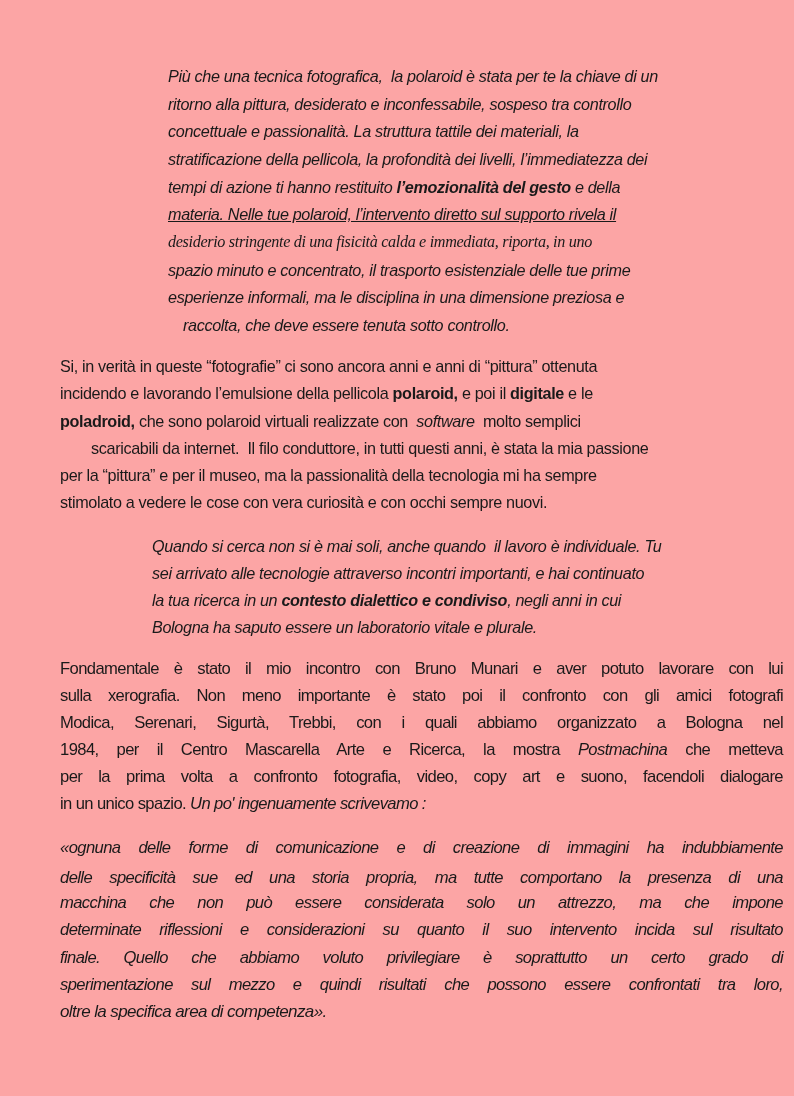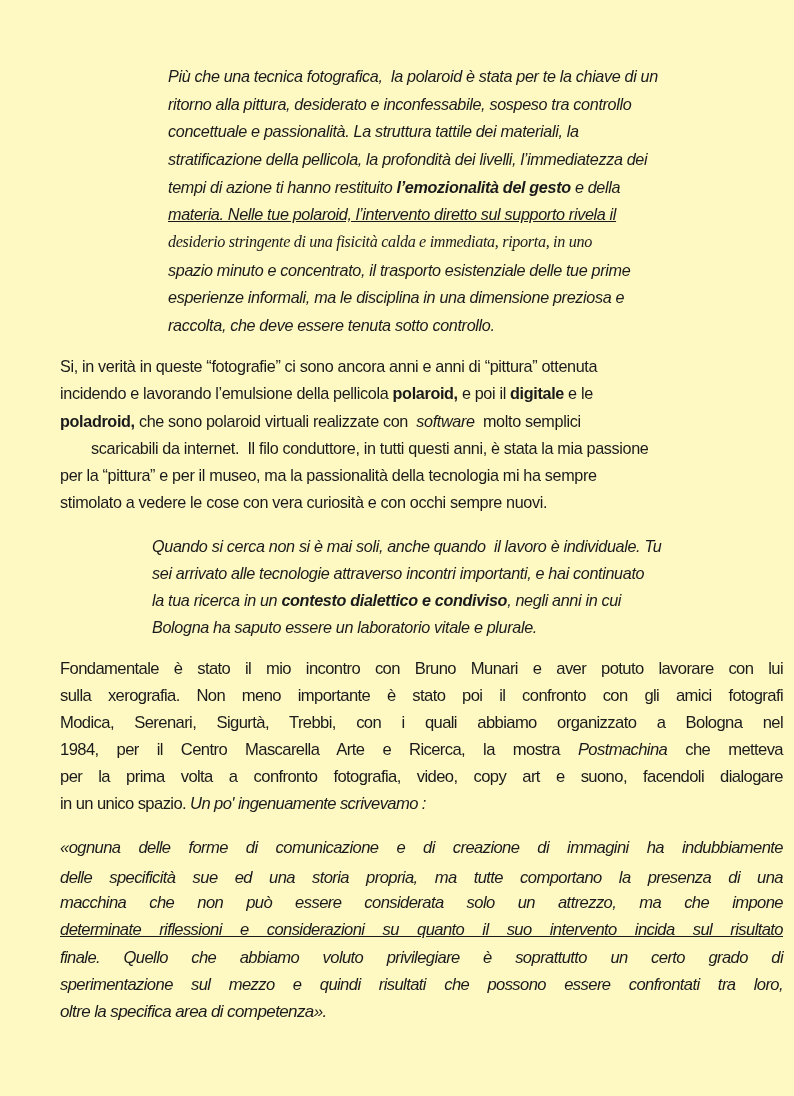--- a/index.html
+++ b/index.html
@@ -1,18 +1,18 @@
 <!DOCTYPE html>
 <html><head>
 <meta charset="utf-8">
 <style>
   html, body { margin:0; padding:0; background:#ffffff; }
   body { width:794px; height:1096px; position:relative; overflow:hidden;
          font-family:"Liberation Sans", sans-serif; color:#1a1a1a; }
-  .page { position:absolute; left:0; top:0; width:794px; height:1096px; background:#fef9c3; }
+  .page { position:absolute; left:0; top:0; width:794px; height:1096px; background:#fca5a5; }
   .block { position:absolute; }
   .line { position:absolute; left:0; white-space:pre; font-size:16.2px; line-height:20px; letter-spacing:-0.35px; }
   .narrow { font-family:"Liberation Sans Narrow","Liberation Sans", sans-serif; }
   .it { font-style:italic; }
   .b { font-weight:bold; }
   .just { text-align:justify; text-align-last:justify; white-space:normal; }
   .nojust { text-align:left; text-align-last:left; }
 </style>
 </head>
 <body>
@@ -21,21 +21,21 @@
     <div class="block" style="left: 168px; top: 0px; width: 590px;">
       <div class="line it" style="top: 66px;"><span>Più che una tecnica fotografica,  la polaroid è stata per te la chiave di un</span></div>
       <div class="line it" style="top: 94px;"><span>ritorno alla pittura, desiderato e inconfessabile, sospeso tra controllo</span></div>
       <div class="line it" style="top: 121px;"><span>concettuale e passionalità. La struttura tattile dei materiali, la</span></div>
       <div class="line it" style="top: 149px;"><span>stratificazione della pellicola, la profondità dei livelli, l’immediatezza dei</span></div>
       <div class="line it" style="top: 177px;"><span>tempi di azione ti hanno restituito </span><span class=" b">l’emozionalità del gesto</span><span> e della</span></div>
       <div class="line it" style="top: 204px; text-decoration: underline;"><span>materia. Nelle tue polaroid, l’intervento diretto sul supporto rivela il</span></div>
       <div class="line it" style="top: 232px; font-family: Liberation Serif, serif;"><span>desiderio stringente di una fisicità calda e immediata, riporta, in uno</span></div>
       <div class="line it" style="top: 260px;"><span>spazio minuto e concentrato, il trasporto esistenziale delle tue prime</span></div>
       <div class="line it" style="top: 287px;"><span>esperienze informali, ma le disciplina in una dimensione preziosa e</span></div>
-      <div class="line it" style="top: 315px;"><span>raccolta, che deve essere tenuta sotto controllo.</span></div>
+      <div class="line it" style="top: 315px; margin-left: 15px;"><span>raccolta, che deve essere tenuta sotto controllo.</span></div>
     </div>
     <div class="block" style="left: 60px; top: 0px; width: 690px;">
       <div class="line" style="top: 356px;"><span>Si, in verità in queste “fotografie” ci sono ancora anni e anni di “pittura” ottenuta</span></div>
       <div class="line" style="top: 383px;"><span>incidendo e lavorando l’emulsione della pellicola </span><span class=" b">polaroid,</span><span> e poi il </span><span class=" b">digitale</span><span> e le</span></div>
       <div class="line" style="top: 411px;"><span class=" b">poladroid,</span><span> che sono polaroid virtuali realizzate con  </span><span class=" it">software</span><span>  molto semplici</span></div>
       <div class="line" style="top: 438px; margin-left: 31px;"><span>scaricabili da internet.  Il filo conduttore, in tutti questi anni, è stata la mia passione</span></div>
       <div class="line" style="top: 465px;"><span>per la “pittura” e per il museo, ma la passionalità della tecnologia mi ha sempre</span></div>
       <div class="line" style="top: 492px;"><span>stimolato a vedere le cose con vera curiosità e con occhi sempre nuovi.</span></div>
     </div>
     <div class="block" style="left: 152px; top: 0px; width: 610px;">
@@ -49,18 +49,18 @@
       <div class="line narrow just" style="width: 723px; font-size: 16.6px; letter-spacing: -0.6px; top: 686px;"><span>sulla xerografia. Non meno importante è stato poi il confronto con gli amici fotografi</span></div>
       <div class="line narrow just" style="width: 723px; font-size: 16.6px; letter-spacing: -0.6px; top: 713px;"><span>Modica, Serenari, Sigurtà, Trebbi,  con i quali abbiamo organizzato a Bologna  nel</span></div>
       <div class="line narrow just" style="width: 723px; font-size: 16.6px; letter-spacing: -0.6px; top: 740px;"><span>1984, per il Centro Mascarella Arte e Ricerca,  la mostra </span><span class=" it">Postmachina</span><span> che metteva</span></div>
       <div class="line narrow just" style="width: 723px; font-size: 16.6px; letter-spacing: -0.6px; top: 767px;"><span>per la prima volta a confronto fotografia, video, copy art e suono, facendoli dialogare</span></div>
       <div class="line narrow just nojust" style="width: 723px; font-size: 16.6px; letter-spacing: -0.6px; top: 794px;"><span>in un unico spazio. </span><span class=" it">Un po' ingenuamente scrivevamo :</span></div>
     </div>
     <div class="block" style="left: 60px; top: 0px; width: 723px;">
       <div class="line it narrow just" style="width: 723px; font-size: 16.6px; letter-spacing: -0.6px; top: 838px;"><span>«ognuna delle forme di comunicazione e di creazione di immagini ha indubbiamente</span></div>
       <div class="line it narrow just" style="width: 723px; font-size: 16.6px; letter-spacing: -0.6px; top: 868px;"><span>delle specificità sue ed una storia propria, ma tutte comportano la presenza di una</span></div>
       <div class="line it narrow just" style="width: 723px; font-size: 16.6px; letter-spacing: -0.6px; top: 893px;"><span>macchina che non può essere considerata solo un attrezzo, ma che impone</span></div>
-      <div class="line it narrow just" style="width: 723px; font-size: 16.6px; letter-spacing: -0.6px; top: 920px; text-decoration: underline;"><span>determinate riflessioni e considerazioni su quanto il suo intervento incida sul risultato</span></div>
+      <div class="line it narrow just" style="width: 723px; font-size: 16.6px; letter-spacing: -0.6px; top: 920px;"><span>determinate riflessioni e considerazioni su quanto il suo intervento incida sul risultato</span></div>
       <div class="line it narrow just" style="width: 723px; font-size: 16.6px; letter-spacing: -0.6px; top: 948px;"><span>finale. Quello che abbiamo voluto privilegiare è soprattutto un certo grado di</span></div>
       <div class="line it narrow just" style="width: 723px; font-size: 16.6px; letter-spacing: -0.6px; top: 975px;"><span>sperimentazione sul mezzo e quindi risultati che possono essere confrontati tra loro,</span></div>
       <div class="line it narrow just nojust" style="width: 723px; font-size: 17px; letter-spacing: -0.6px; top: 1002px;"><span>oltre la specifica area  di competenza».</span></div>
     </div>
   </div>
 
 </body></html>

